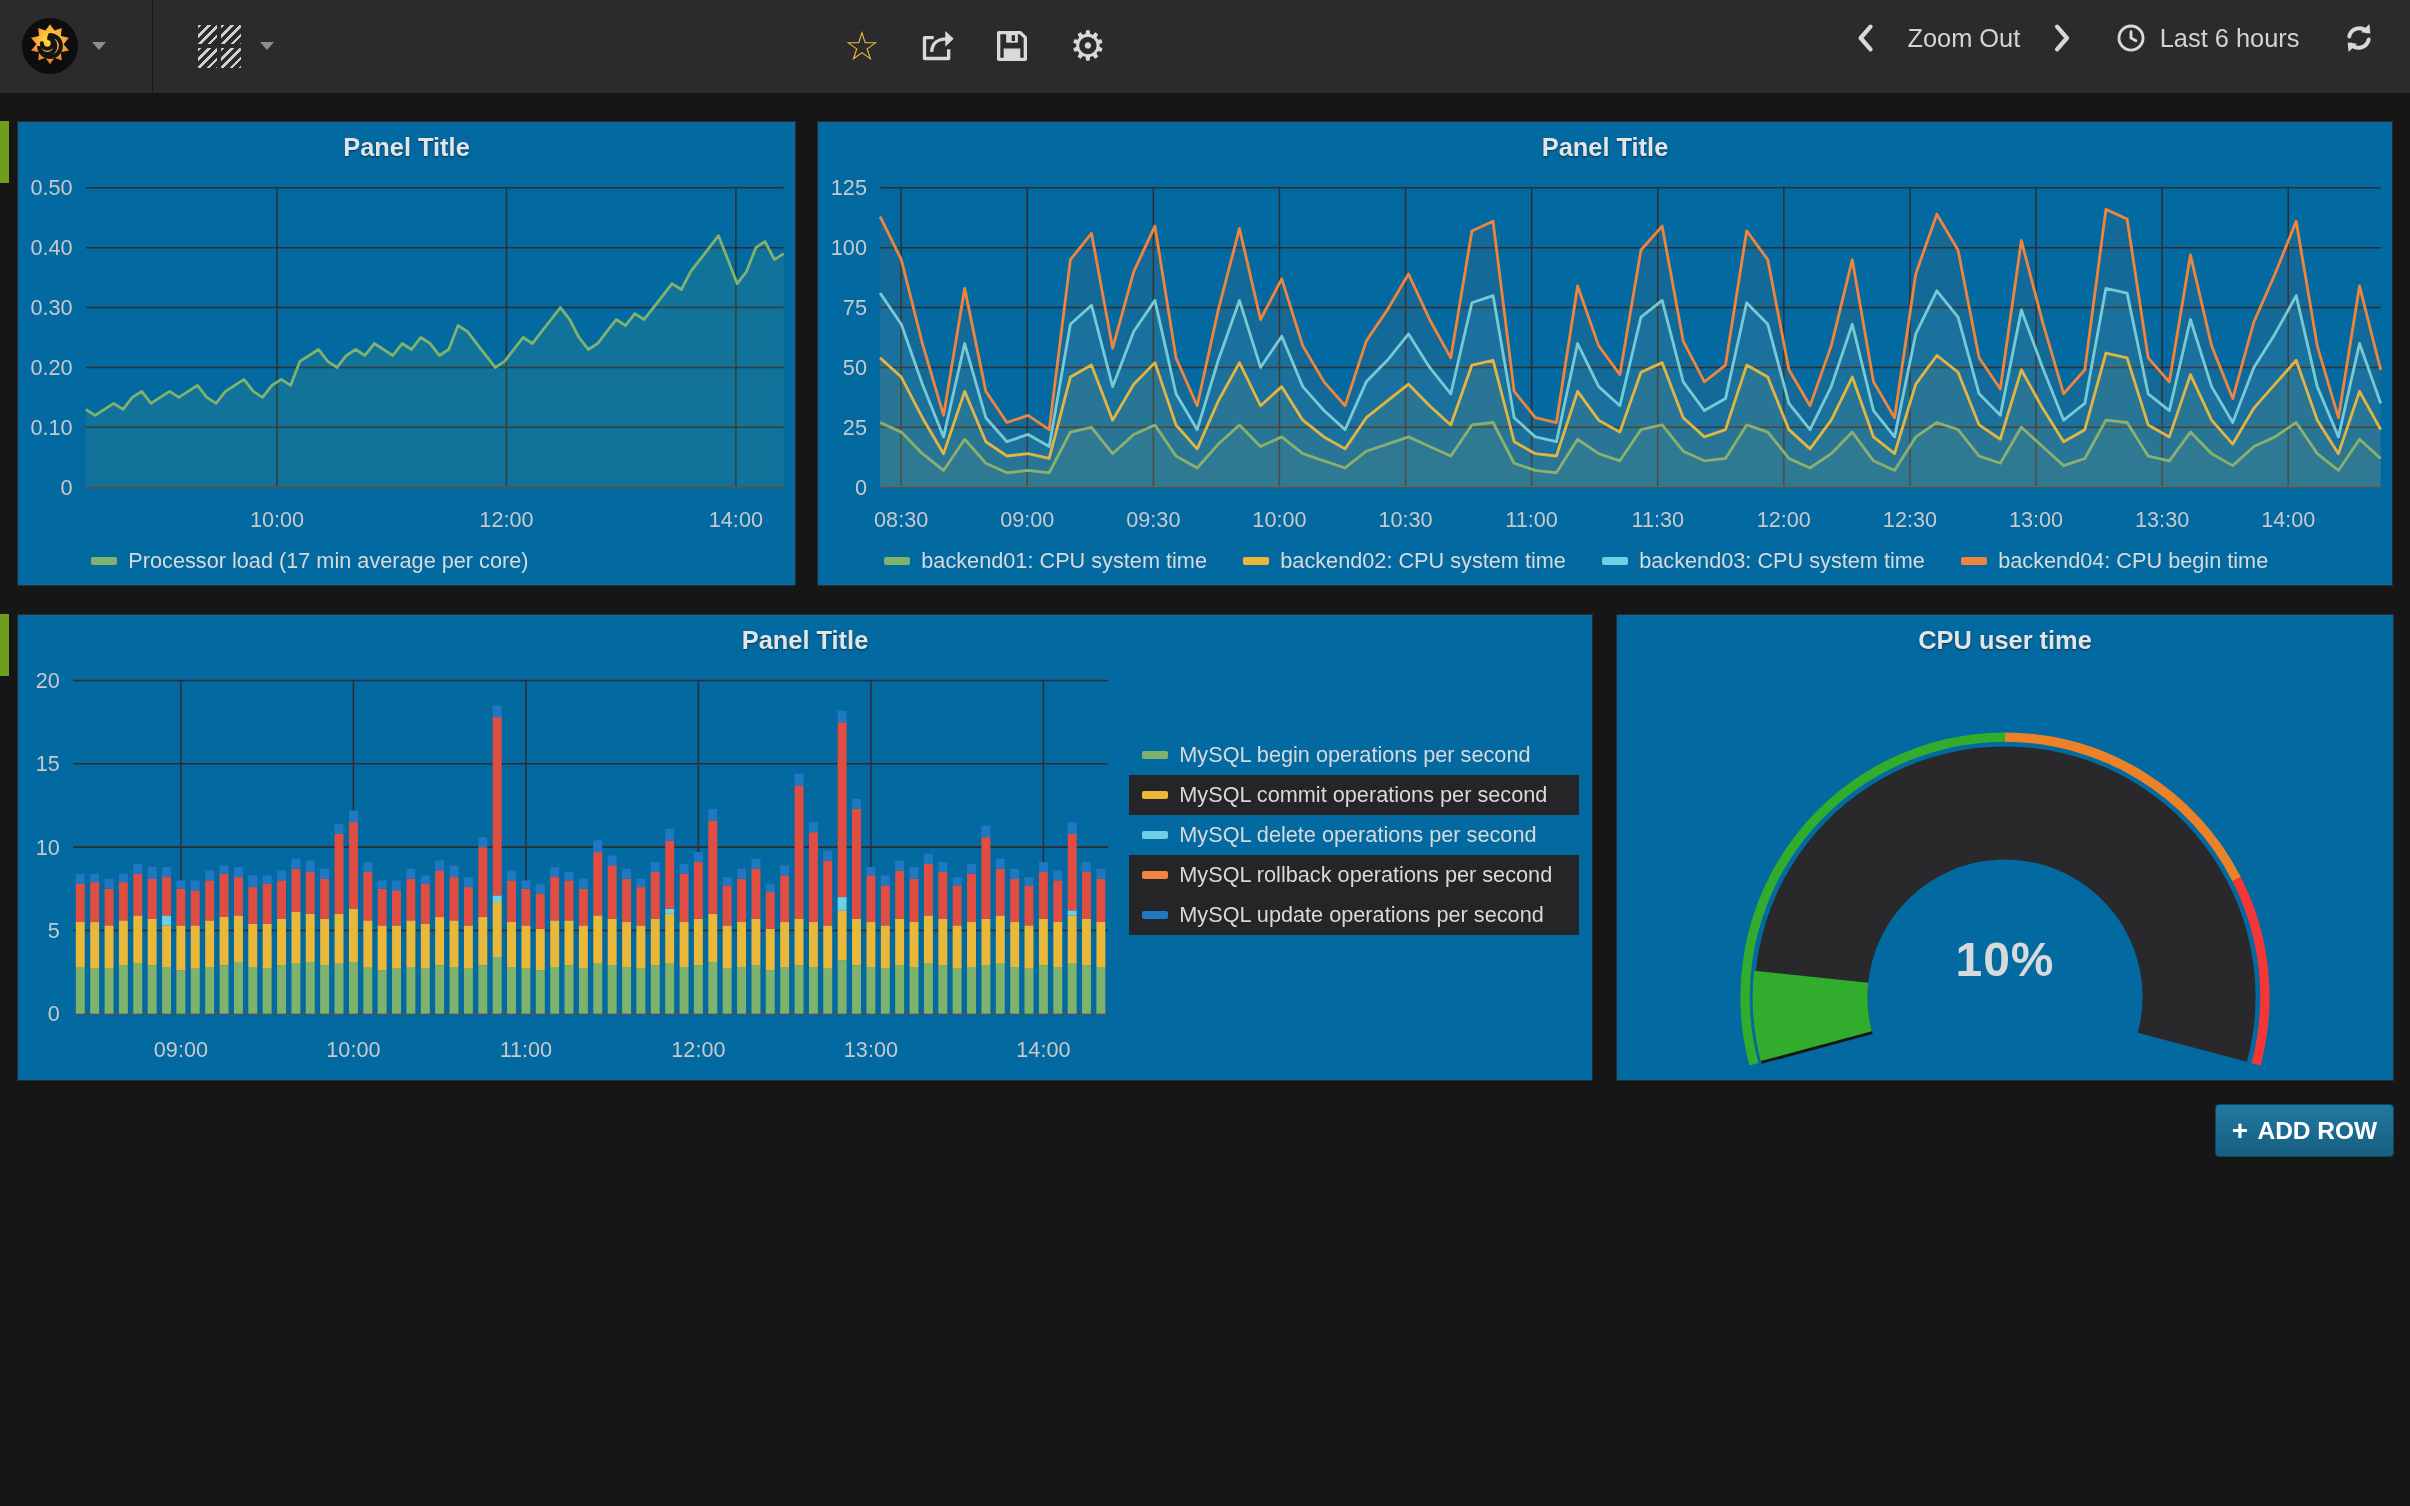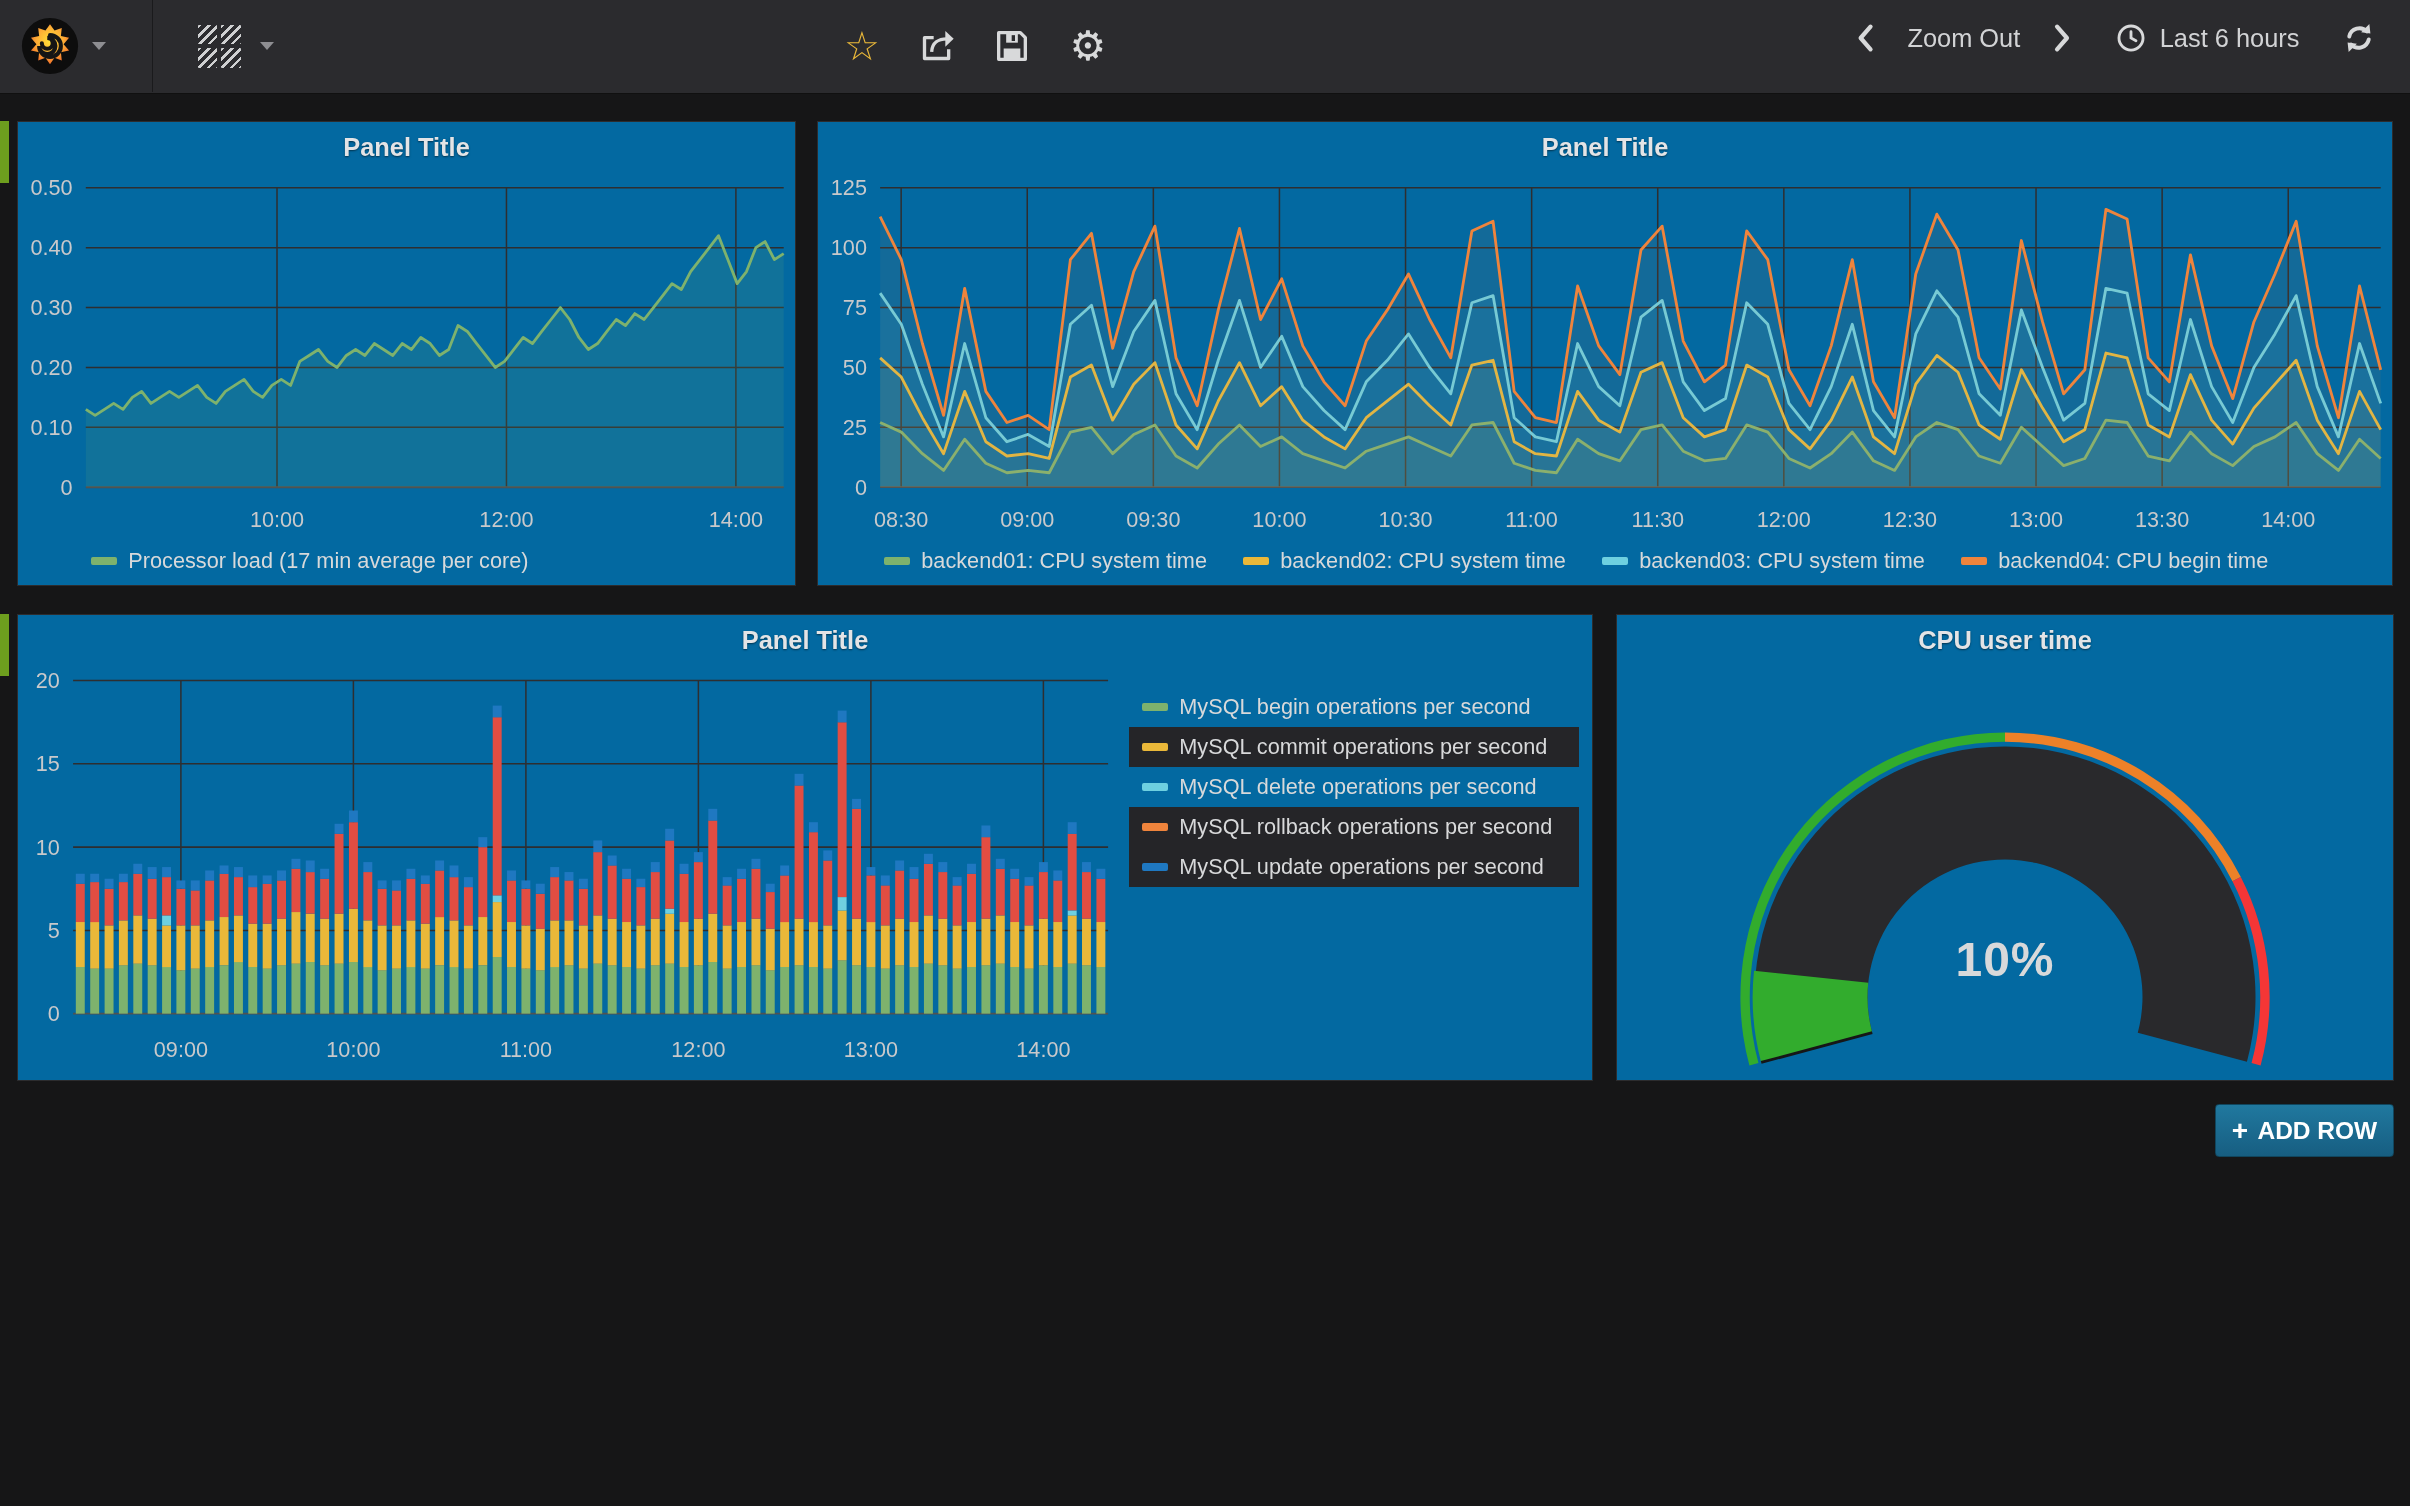--- a/index.html
+++ b/index.html
@@ -32,21 +32,21 @@
   .row-tab { position:absolute; left:0; width:9.4px; height:62px; background:#6d9e1e; cursor:pointer; }
   .panel { position:absolute; background:#0369a1; border:0.9px solid #2c2c2e; }
   .panel-title { position:absolute; left:0; top:11.3px; width:100%; text-align:center;
                  font-size:25.4px; font-weight:bold; color:#e3e4e6; cursor:pointer;
                  text-shadow:0 0.9px 1.9px rgba(0,0,0,.5); }
   svg.chart { position:absolute; left:0; }
   .legend-h { position:absolute; display:flex; align-items:center; gap:36px; }
   .lg-item { display:flex; align-items:center; gap:11.3px; cursor:pointer; }
   .sw { width:26px; height:7.5px; border-radius:1.9px; display:inline-block; }
   .lg-t { font-size:21.7px; color:#d8d9da; white-space:nowrap; }
-  .legend-v { position:absolute; display:flex; flex-direction:column; }
+  .legend-v { position:absolute; display:flex; flex-direction:column;margin-top:48px; }
   .legend-v .lg-item { height:40px; padding:0 13px; }
   .legend-v .lg-item.stripe { background:#252528; }
   
   .gauge-value { position:absolute; width:100%; text-align:center; font-size:48px;
                  font-weight:bold; color:#d8d9da; letter-spacing:0.9px; }
   
   .add-row { position:absolute; left:2215px; top:1104px; width:179px; height:53px;
              background:linear-gradient(#20789f,#175e81); border-radius:3.8px; border:0.9px solid #10465e;
              display:flex; align-items:center; justify-content:center; gap:9.4px;
              color:#fff; font-size:24.5px; font-weight:bold; cursor:pointer; }

